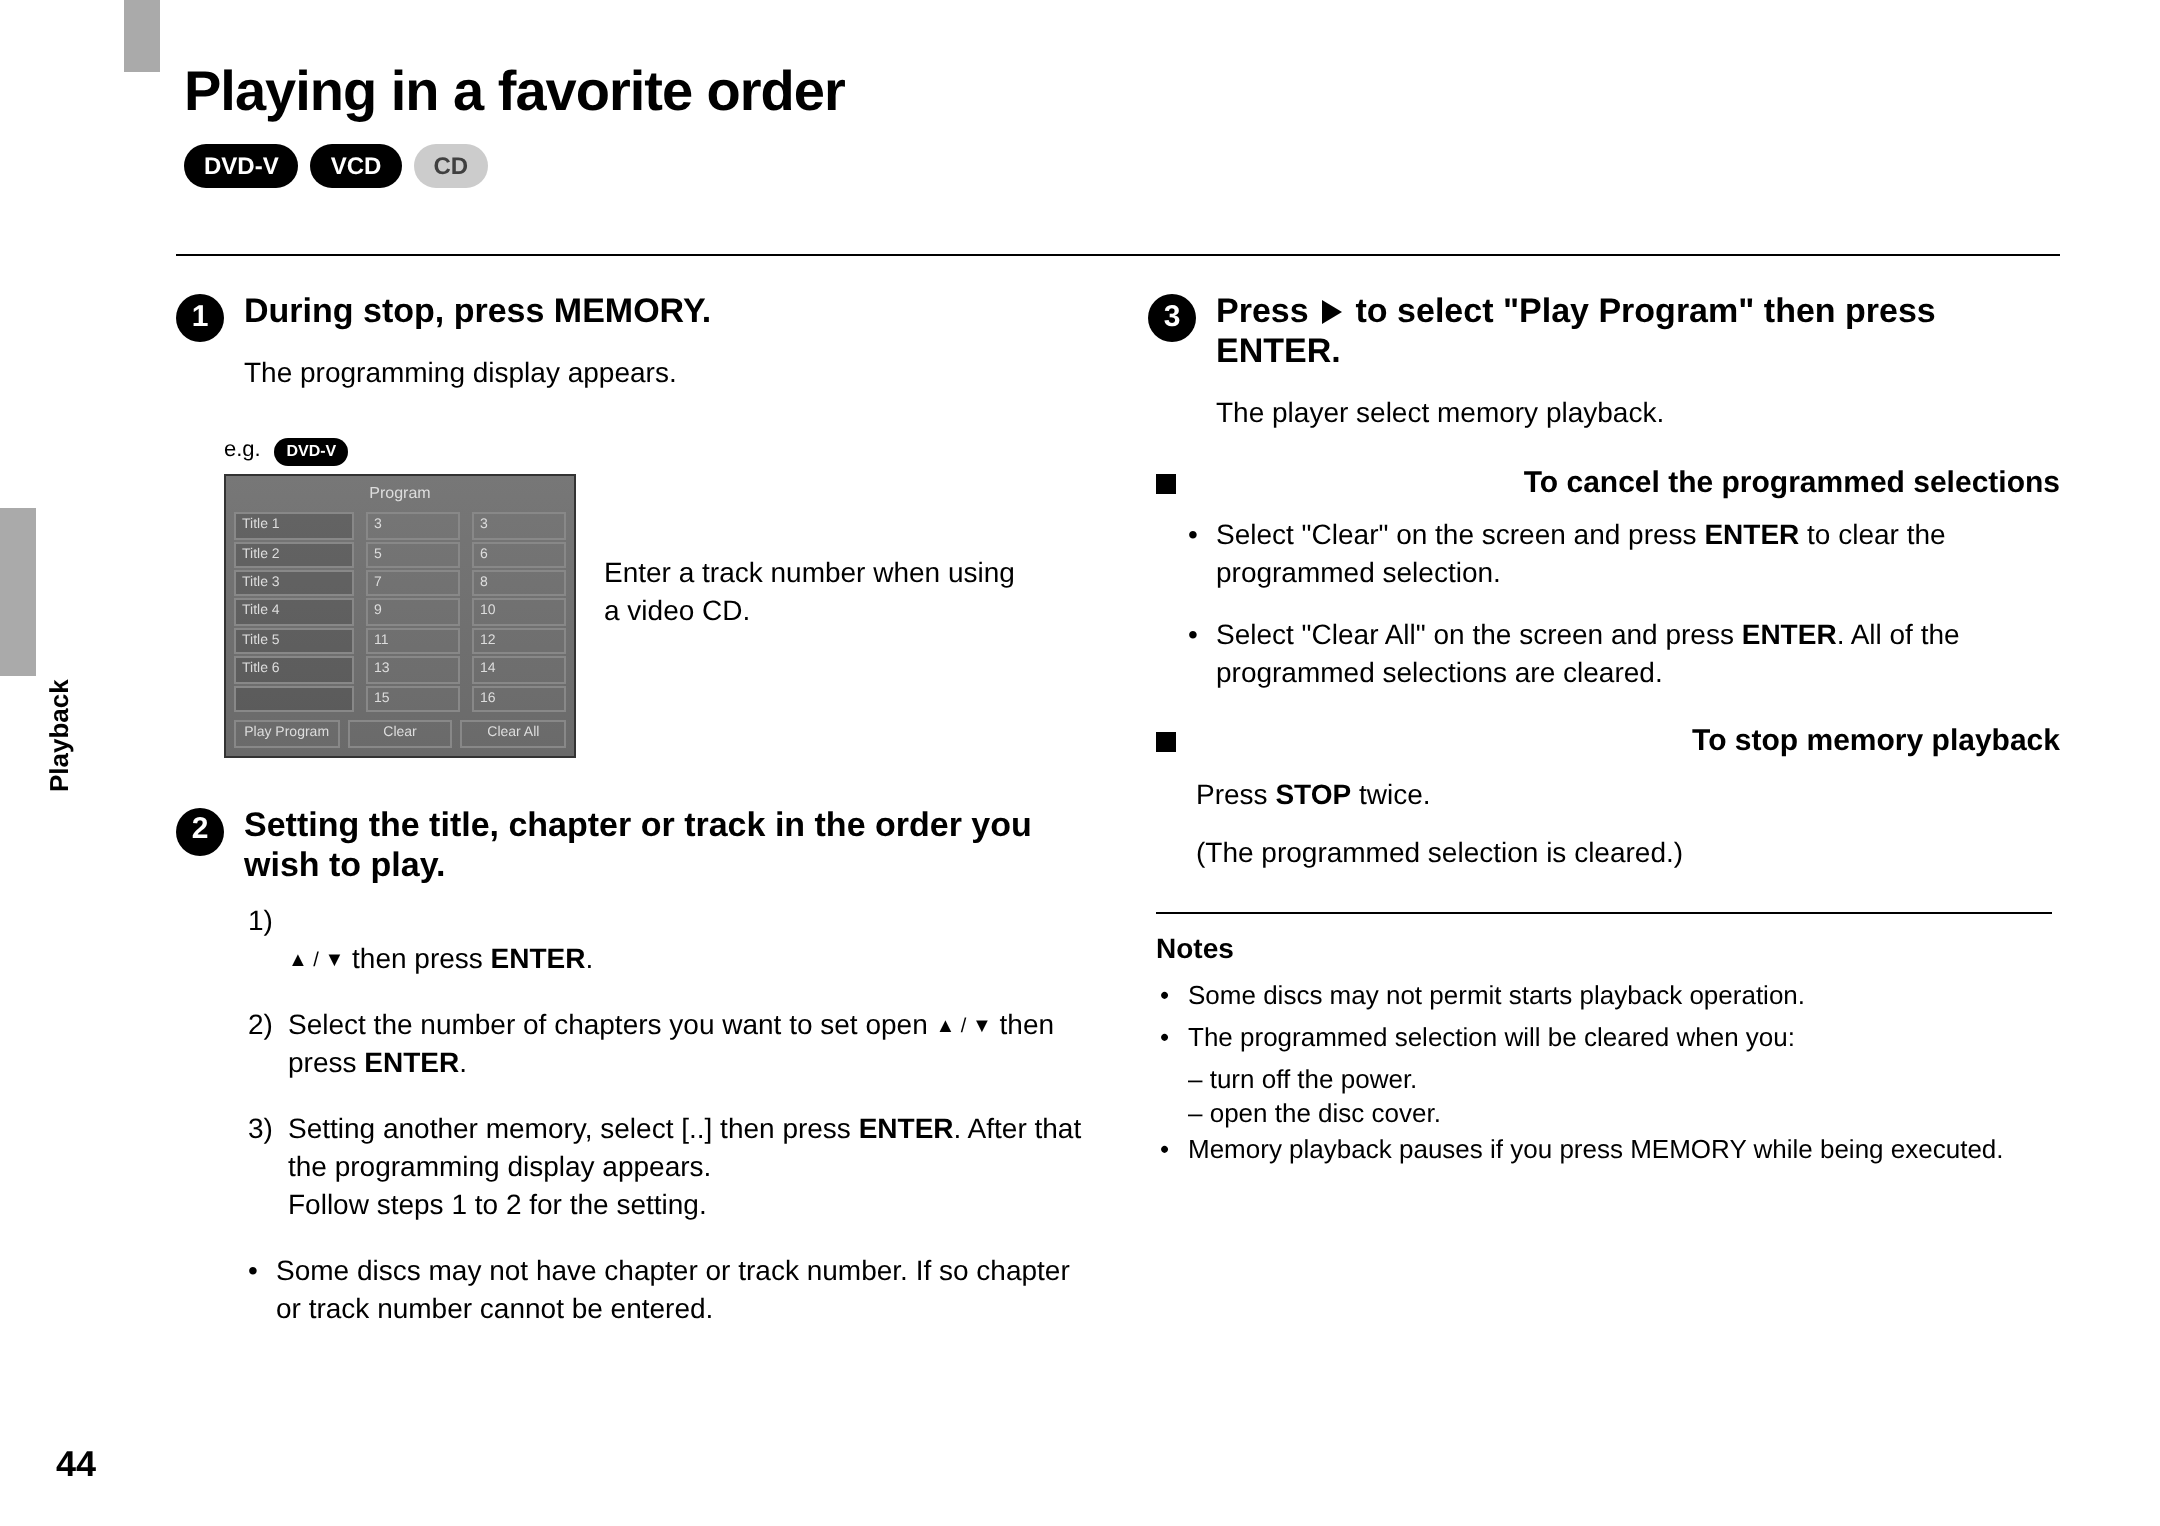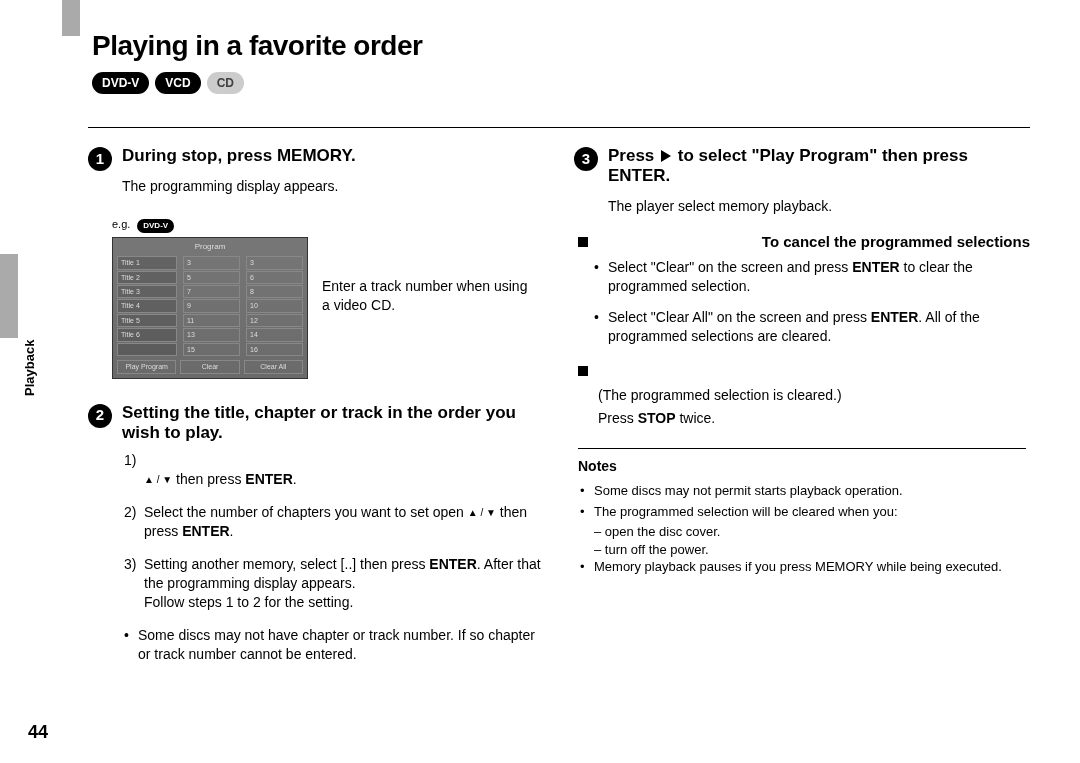--- a/index.html
+++ b/index.html
@@ -16,21 +16,21 @@
   .hr-top { position: absolute; left: 88px; top: 127px; width: 942px; height: 1px; background: #000; }
   .columns { position: absolute; left: 88px; top: 146px; width: 942px; display: flex; gap: 30px; }
   .col { width: 456px; font-size: 14px; line-height: 1.35; }
   .step { display: flex; gap: 10px; margin-bottom: 6px; }
   .numcircle { flex: 0 0 24px; width: 24px; height: 24px; border-radius: 50%; background: #000; color: #fff; font-weight: bold; font-size: 15px; display: flex; align-items: center; justify-content: center; margin-top: 1px; }
   .step-head { font-size: 17px; font-weight: 800; line-height: 1.2; }
   .body-text { margin-left: 34px; margin-top: 4px; }
   .eg-row { display: flex; align-items: center; margin-left: 24px; margin-top: 18px; gap: 14px; }
   .eg-label { font-size: 11px; padding-top: 2px; }
   .mini-badge { display: inline-flex; align-items: center; justify-content: center; height: 14px; padding: 0 6px; border-radius: 7px; background: #000; color: #fff; font-size: 8px; font-weight: bold; margin-left: 3px; }
-  .osd { width: 196px; background: linear-gradient(#777,#6a6a6a); border: 1px solid #333; padding: 4px; font-size: 7px; color: #ddd; }
+  .osd { width: 176px; background: linear-gradient(#777,#6a6a6a); border: 1px solid #333; padding: 4px; font-size: 7px; color: #ddd; }
   .osd .osd-title { text-align: center; font-size: 8px; margin-bottom: 3px; }
   .osd-grid { display: grid; grid-template-columns: 60px 1fr 1fr; gap: 1px 6px; }
   .osd-grid div { border: 1px solid #888; padding: 1px 3px; white-space: nowrap; }
   .osd-grid .osd-label { background: rgba(0,0,0,0.15); }
   .osd-btns { display: flex; gap: 4px; margin-top: 4px; }
   .osd-btns div { flex: 1; text-align: center; border: 1px solid #888; font-size: 7px; padding: 1px 0; }
   .osd-caption { font-size: 14px; line-height: 1.35; max-width: 210px; }
   ol.steps-list { margin-left: 36px; margin-top: 8px; list-style: none; counter-reset: item; }
   ol.steps-list li { margin-bottom: 14px; position: relative; padding-left: 20px; }
   ol.steps-list li::before { counter-increment: item; content: counter(item) ")"; position: absolute; left: 0; }
@@ -167,38 +167,39 @@
       <div class="dot">•</div>
       <div><span>Select "Clear" on the screen and press </span><span class="bold">ENTER</span><span> to clear the programmed selection.</span></div>
     </div>
     <div class="bullet-row" style="margin-left:20px; margin-top:12px">
       <div class="dot">•</div>
       <div><span>Select "Clear All" on the screen and press </span><span class="bold">ENTER</span><span>. All of the programmed selections are cleared.</span></div>
     </div>
 
     <div class="sub-h">
       <div class="sq"></div>
-    </div>
-    <div style="margin-left:24px; margin-top:10px">(The programmed selection is cleared.)</div>
+      <div>To stop memory playback</div>
+    </div>
     <div style="margin-left:24px; margin-top:4px">
       <span>Press </span><span class="bold">STOP</span><span> twice.</span>
     </div>
+    <div style="margin-left:24px; margin-top:10px">(The programmed selection is cleared.)</div>
 
     <div class="notes-hr"></div>
     <div class="notes-head">Notes</div>
     <div class="note-item">
           <div class="dot">•</div>
           <div>Some discs may not permit starts playback operation.</div>
         </div>
     <div class="note-item">
           <div class="dot">•</div>
           <div>The programmed selection will be cleared when you:</div>
         </div>
+    <div class="note-sub">– turn off the power.</div>
     <div class="note-sub">– open the disc cover.</div>
-    <div class="note-sub">– turn off the power.</div>
     <div class="note-item">
           <div class="dot">•</div>
           <div>Memory playback pauses if you press MEMORY while being executed.</div>
         </div>
   </div>
 </div>
 
 <div class="page-num">44</div>
 
 </div>

